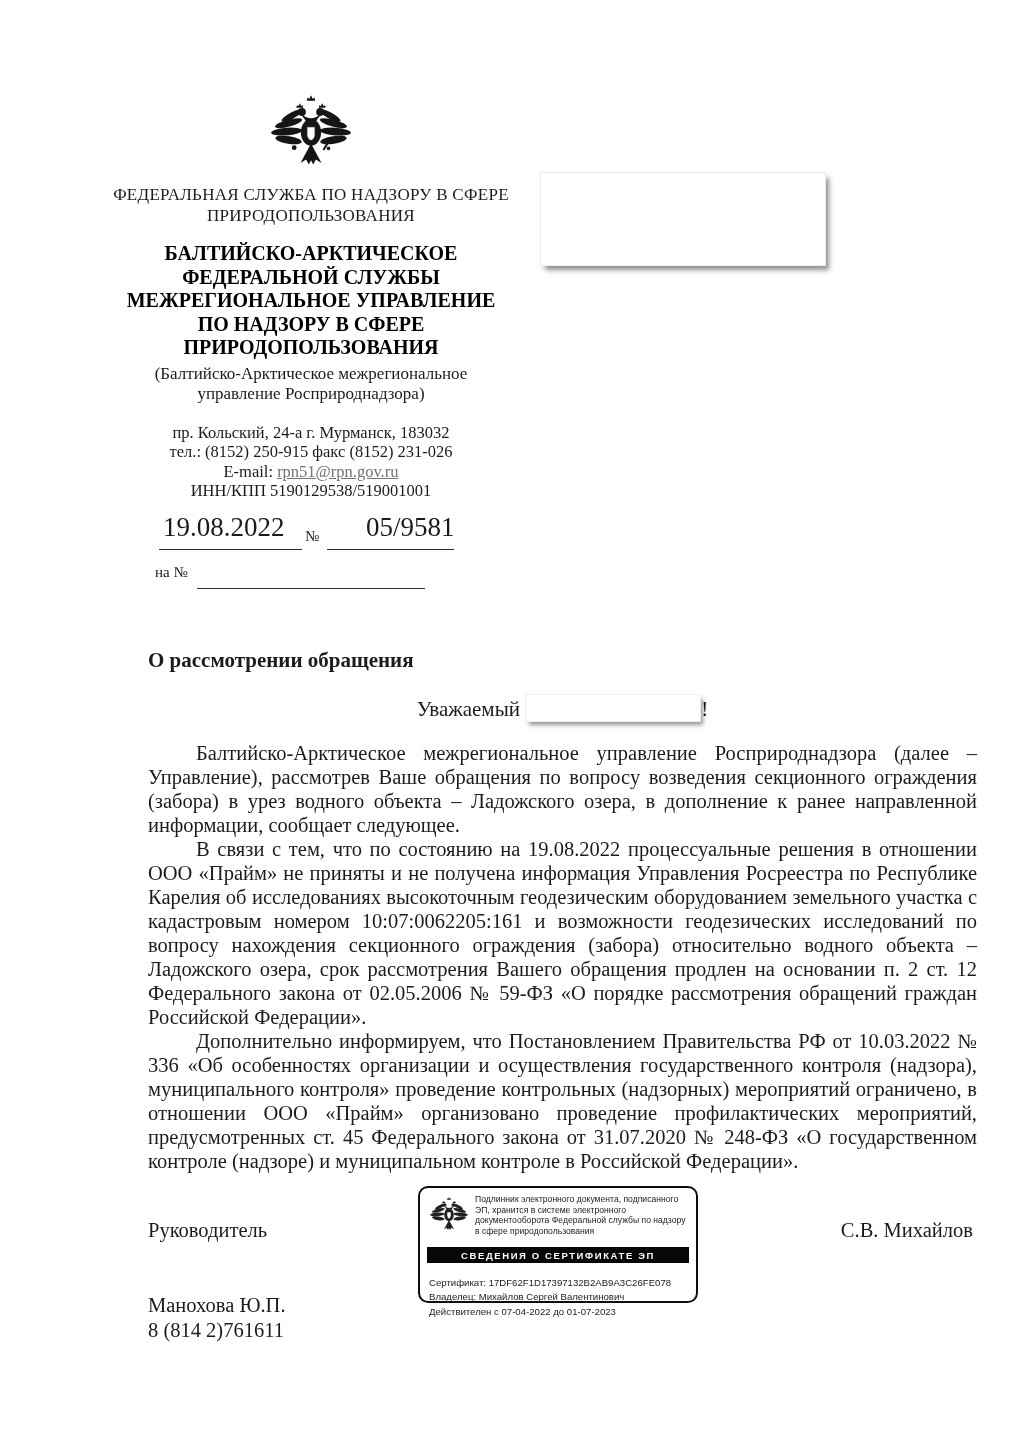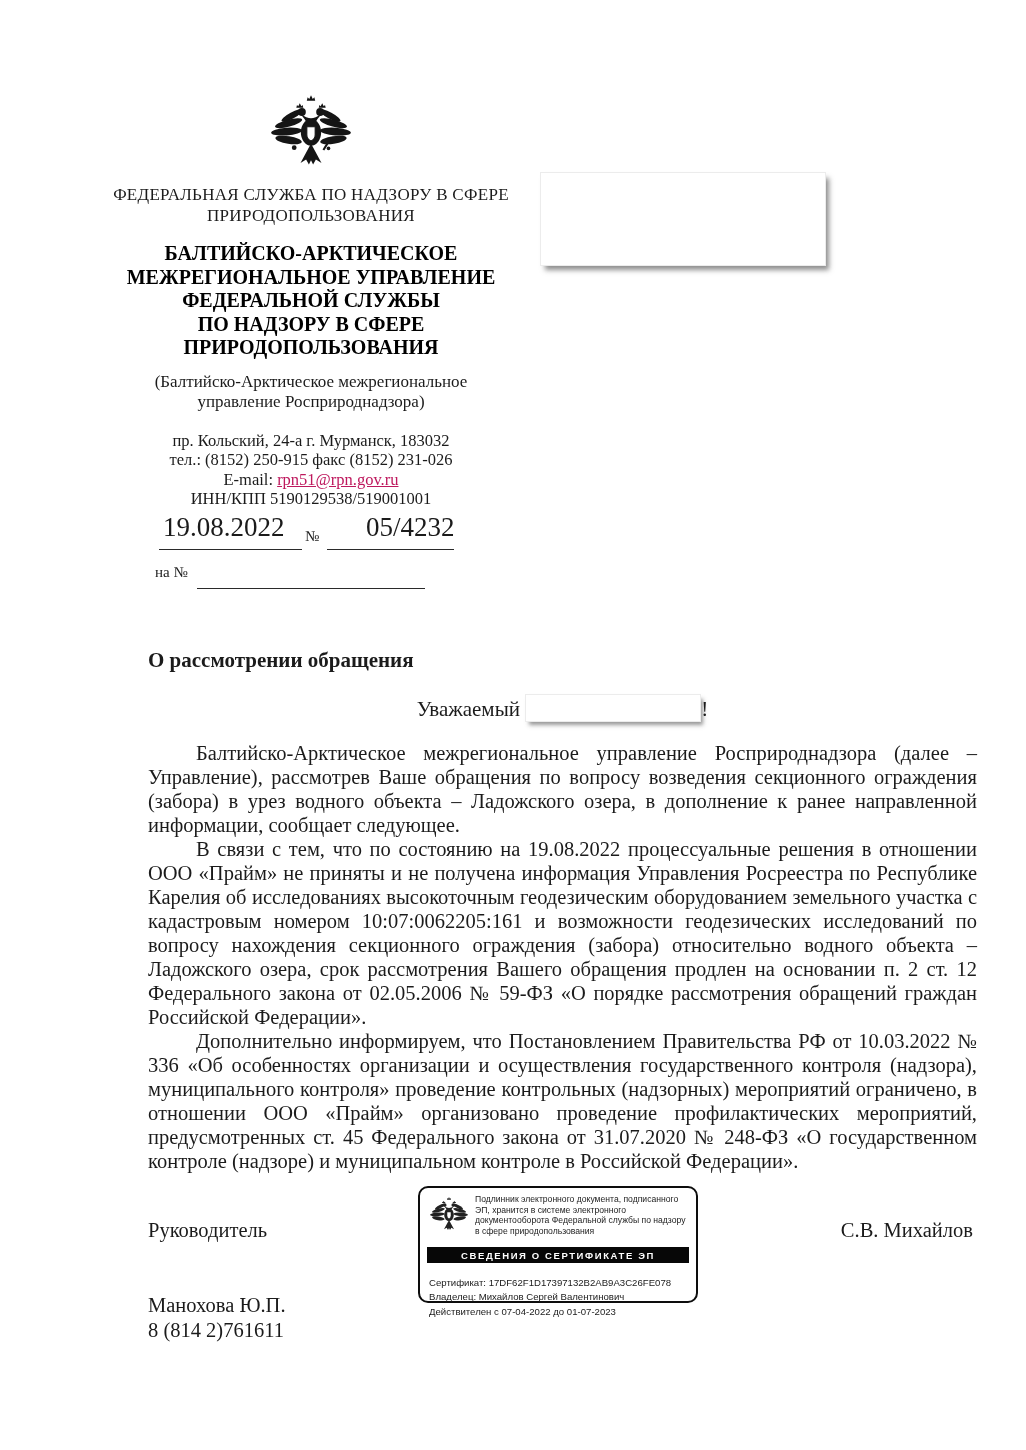--- a/index.html
+++ b/index.html
@@ -13,23 +13,23 @@
     overflow:hidden;
   }
   
   .letterhead{
     position:absolute;left:110px;top:92px;width:402px;
     text-align:center;
   }
   .emblem{display:block;margin:0 auto;}
   .agency{font-size:17px;line-height:21px;margin-top:10px;letter-spacing:.3px;}
   .dept{font-size:20px;line-height:23.5px;font-weight:bold;margin-top:16px;color:#000;}
-  .shortname{font-size:17px;line-height:20px;margin-top:12px;}
+  .shortname{font-size:17px;line-height:20px;margin-top:4px;}
   .contacts{font-size:16.5px;line-height:19.5px;margin-top:19px;}
-  .email-link{color:#be185d;text-decoration:underline;}
+  .email-link{color:#737373;text-decoration:underline;}
   
   .ref-date{position:absolute;left:163px;top:511px;font-size:27px;line-height:32px;}
   .ref-underline1{position:absolute;left:159px;top:549px;width:143px;border-bottom:1.6px solid #2a2a2a;}
   .ref-no-sign{position:absolute;left:305px;top:528px;font-size:15px;}
   .ref-number{position:absolute;left:366px;top:511px;font-size:27px;line-height:32px;}
   .ref-underline2{position:absolute;left:327px;top:549px;width:127px;border-bottom:1.6px solid #2a2a2a;}
   .reply-label{position:absolute;left:155px;top:564px;font-size:15px;}
   .reply-underline{position:absolute;left:197px;top:588px;width:228px;border-bottom:1.4px solid #2a2a2a;}
   
   .redact{
@@ -106,22 +106,22 @@
       <path d="M54,46 h12 v11.5 q0,6.5 -6,8.8 q-6,-2.3 -6,-8.8 z" fill="#ffffff" stroke="#151515" stroke-width="1.6"></path>
     </svg>
 
     <div class="agency">
       <div>ФЕДЕРАЛЬНАЯ СЛУЖБА ПО НАДЗОРУ В СФЕРЕ</div>
       <div>ПРИРОДОПОЛЬЗОВАНИЯ</div>
     </div>
 
     <div class="dept">
       <div>БАЛТИЙСКО-АРКТИЧЕСКОЕ</div>
+      <div>ФЕДЕРАЛЬНОЙ СЛУЖБЫ</div>
       <div>МЕЖРЕГИОНАЛЬНОЕ УПРАВЛЕНИЕ</div>
-      <div>ФЕДЕРАЛЬНОЙ СЛУЖБЫ</div>
       <div>ПО НАДЗОРУ В СФЕРЕ</div>
       <div>ПРИРОДОПОЛЬЗОВАНИЯ</div>
     </div>
 
     <div class="shortname">
       <div>(Балтийско-Арктическое  межрегиональное</div>
       <div>управление Росприроднадзора)</div>
     </div>
 
     <div class="contacts">
@@ -130,21 +130,21 @@
       <div><span>E-mail: </span><a href="#" class="email-link">rpn51@rpn.gov.ru</a></div>
       <div>ИНН/КПП 5190129538/519001001</div>
     </div>
   </div>
 
   <div class="redact redact-top"></div>
 
   <div class="ref-date">19.08.2022</div>
   <div class="ref-underline1"></div>
   <div class="ref-no-sign">№</div>
-  <div class="ref-number">05/4232</div>
+  <div class="ref-number">05/9581</div>
   <div class="ref-underline2"></div>
   <div class="reply-label">на №</div>
   <div class="reply-underline"></div>
 
   <div class="subject">О рассмотрении обращения</div>
 
   <div class="salutation"><span>Уважаемый </span><span class="redact redact-inline"></span><span>!</span></div>
 
   <div class="body-text">
     <p>Балтийско-Арктическое межрегиональное управление Росприроднадзора (далее – Управление), рассмотрев Ваше обращения по вопросу возведения секционного ограждения (забора) в урез водного объекта – Ладожского озера, в дополнение к ранее направленной информации, сообщает следующее.</p>

